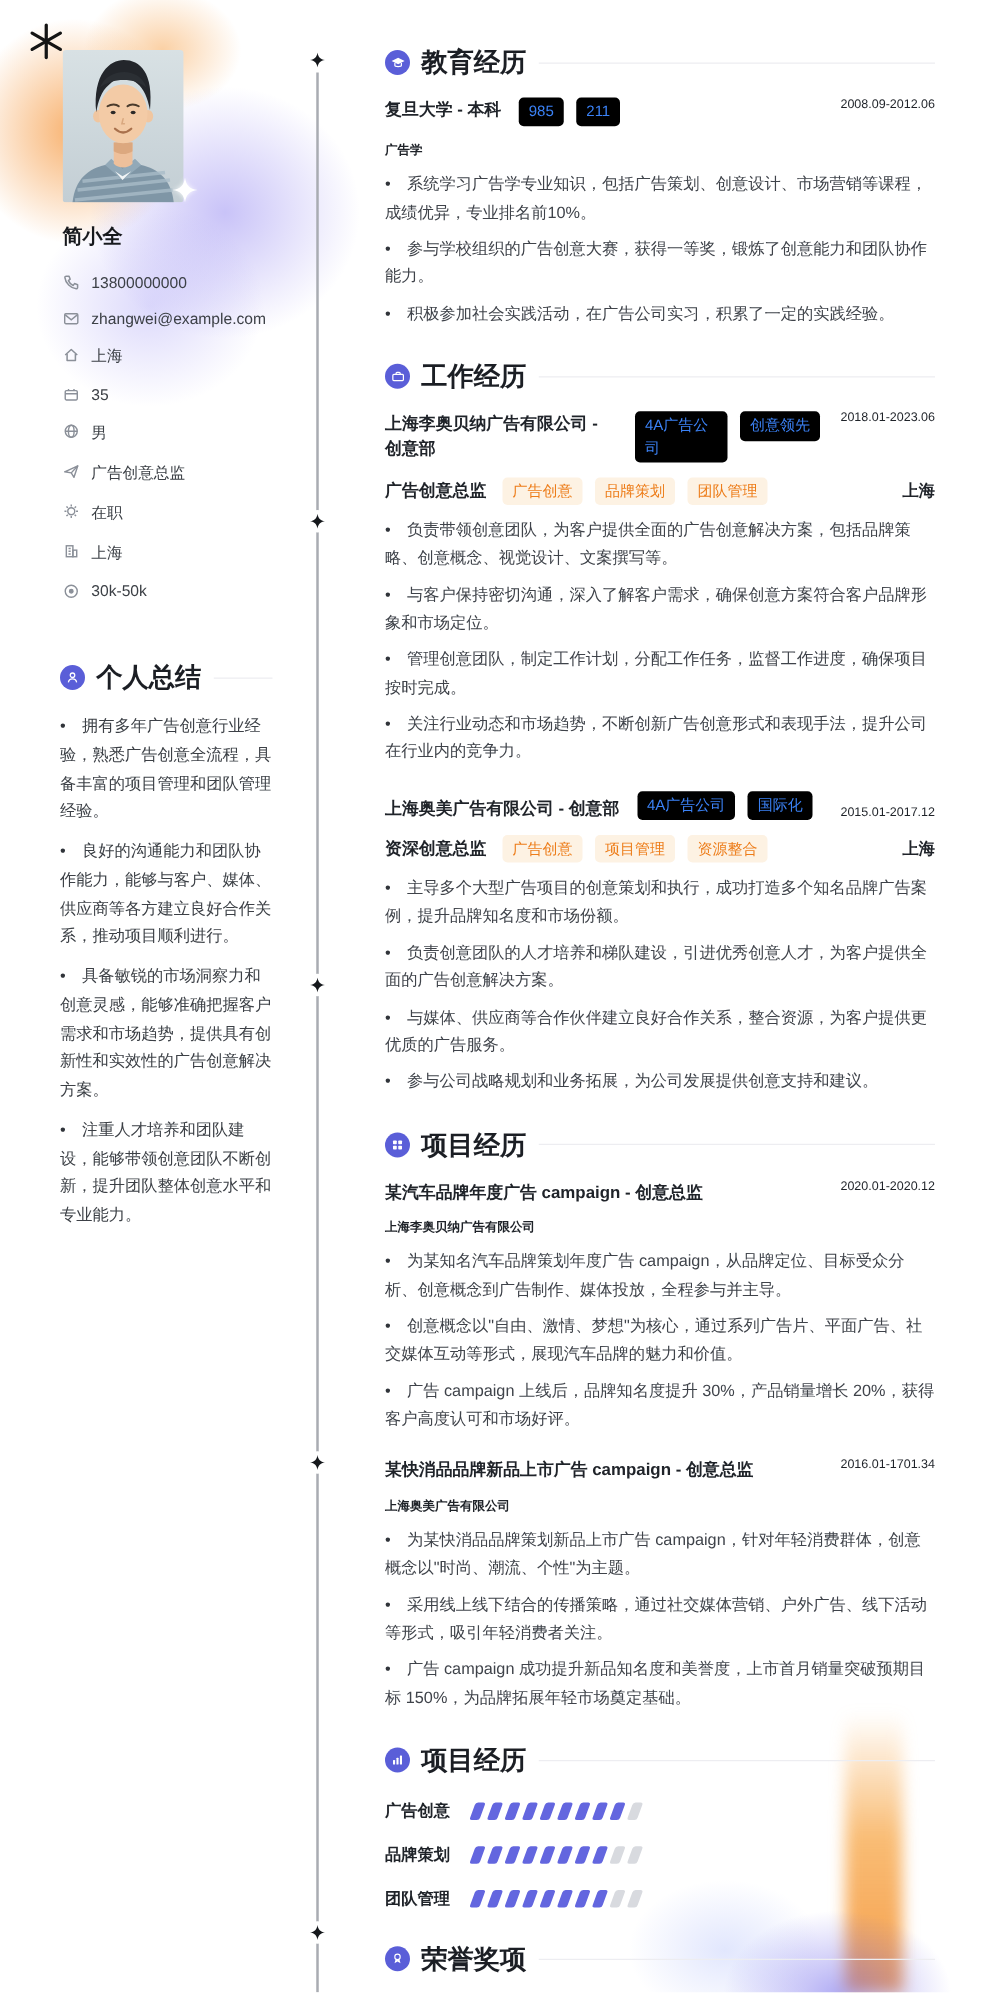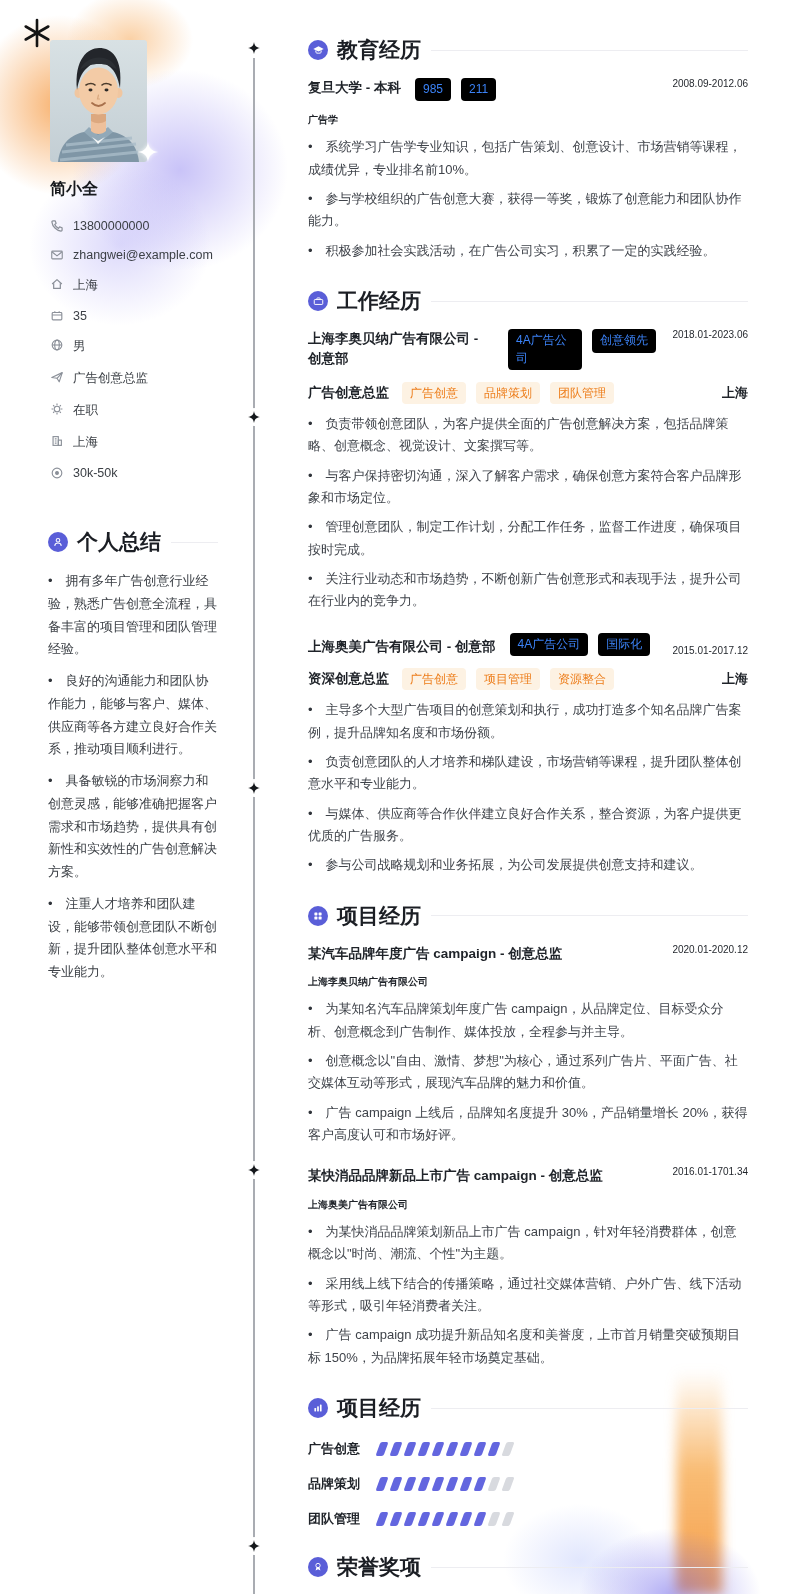--- a/index.html
+++ b/index.html
@@ -336,21 +336,21 @@
             <span class="role">资深创意总监</span>
             <span class="tags">
               <span class="tag">广告创意</span>
               <span class="tag">项目管理</span>
               <span class="tag">资源整合</span>
             </span>
             <span class="loc">上海</span>
           </div>
           <div class="bullets">
             <div class="bl">主导多个大型广告项目的创意策划和执行，成功打造多个知名品牌广告案例，提升品牌知名度和市场份额。</div>
-            <div class="bl">负责创意团队的人才培养和梯队建设，市场营销等课程，提升团队整体创意水平和专业能力。</div>
+            <div class="bl">负责创意团队的人才培养和梯队建设，引进优秀创意人才，为客户提供全面的广告创意解决方案。</div>
             <div class="bl">与媒体、供应商等合作伙伴建立良好合作关系，整合资源，为客户提供更优质的广告服务。</div>
             <div class="bl">参与公司战略规划和业务拓展，为公司发展提供创意支持和建议。</div>
           </div>
         </div>
       </div>
 
       <div class="section">
         <div class="sec-header">
           <span class="sec-ic">
               <svg width="12" height="12" viewBox="0 0 20 20" fill="#fff">

